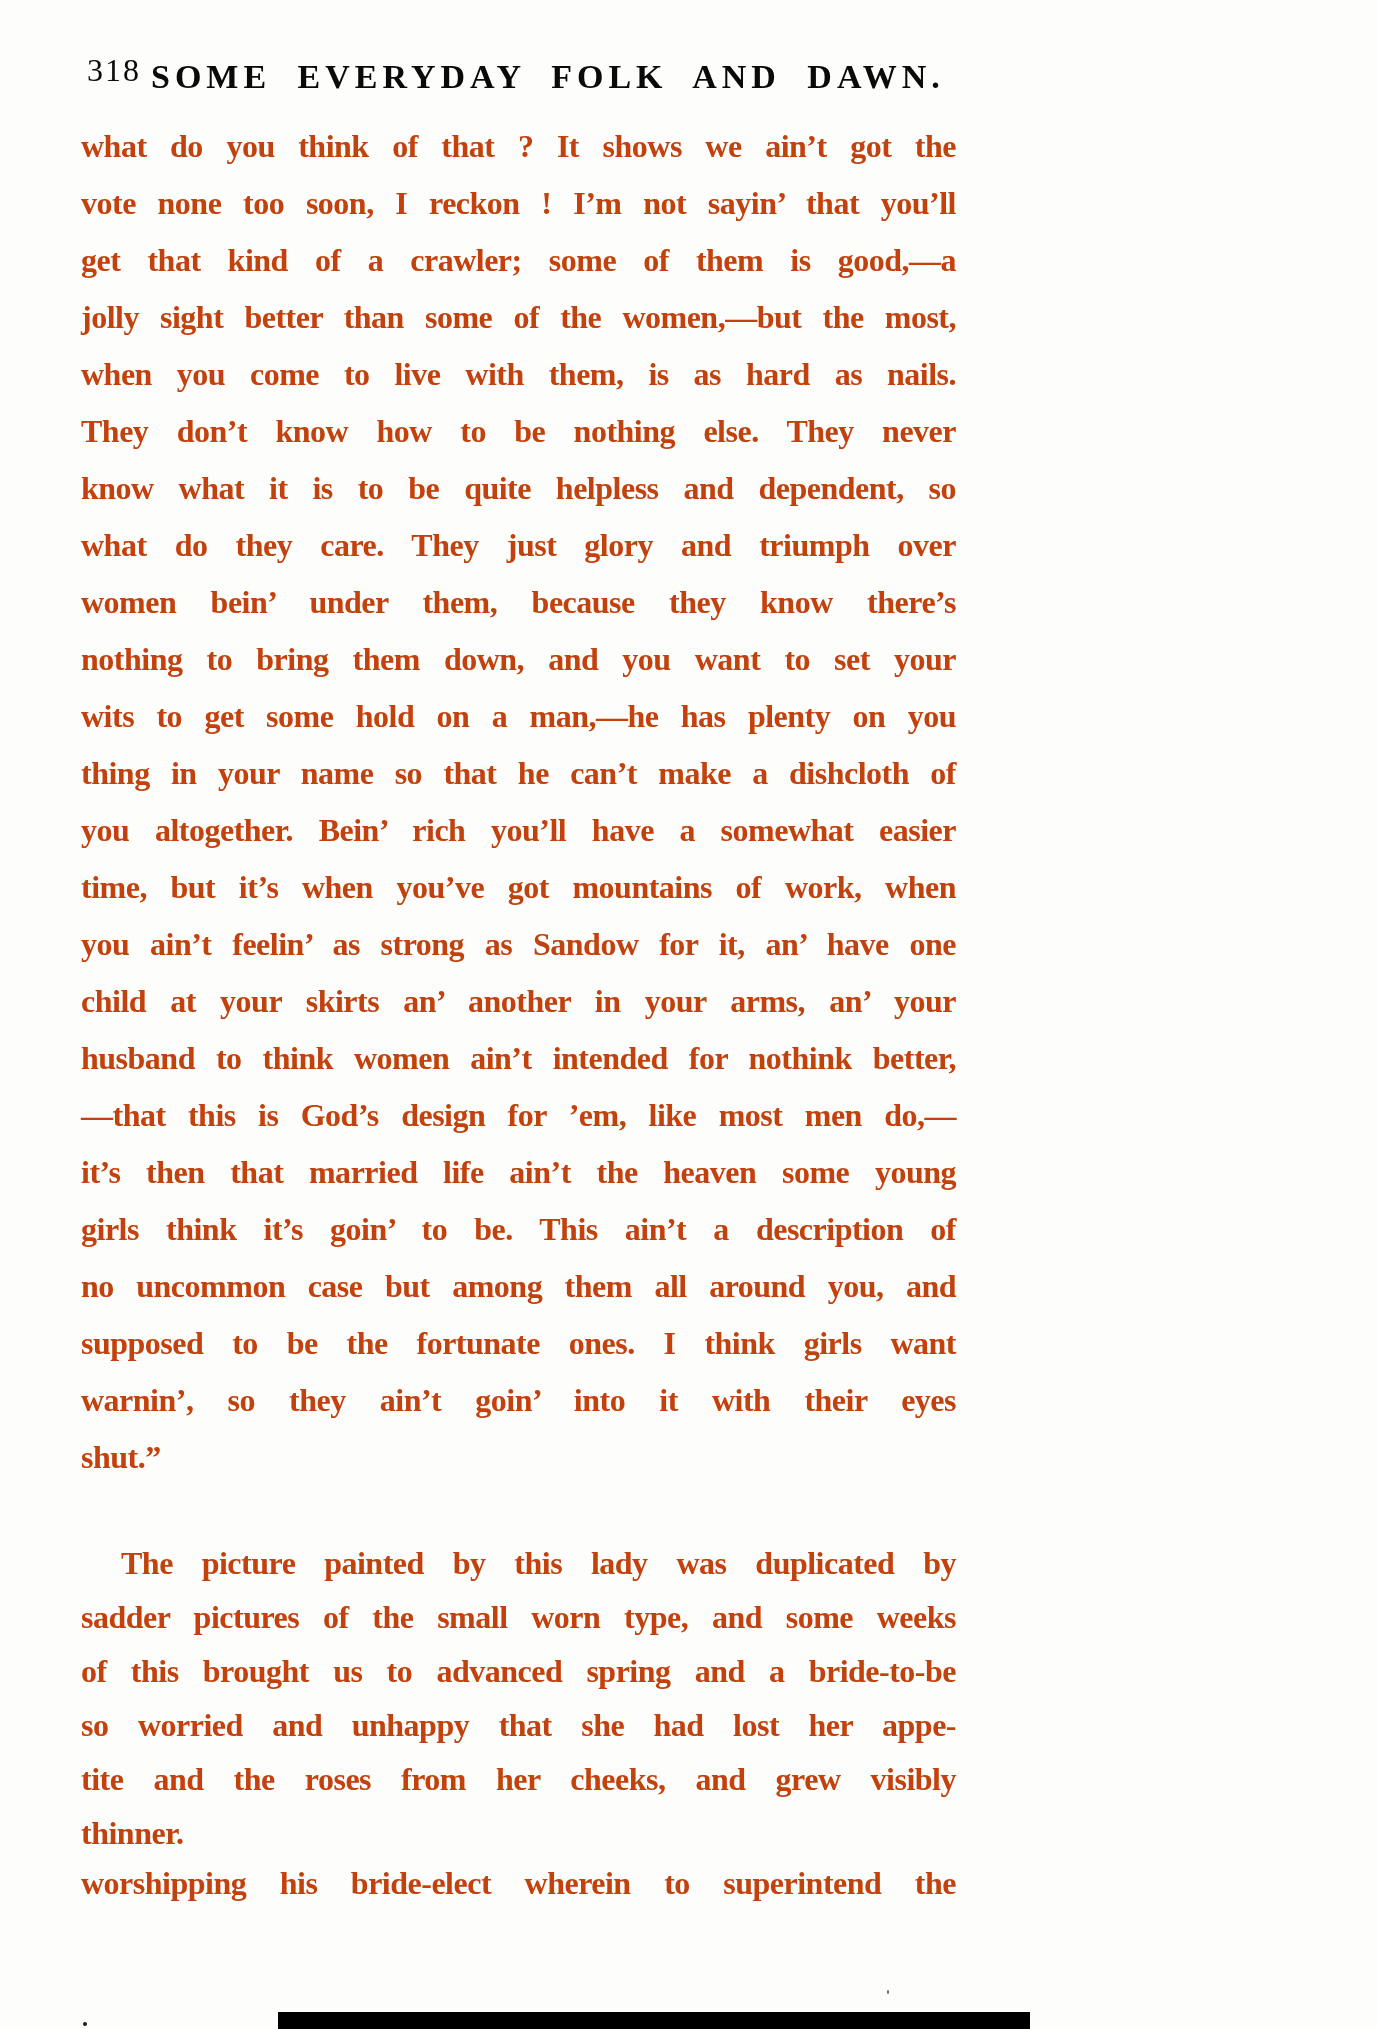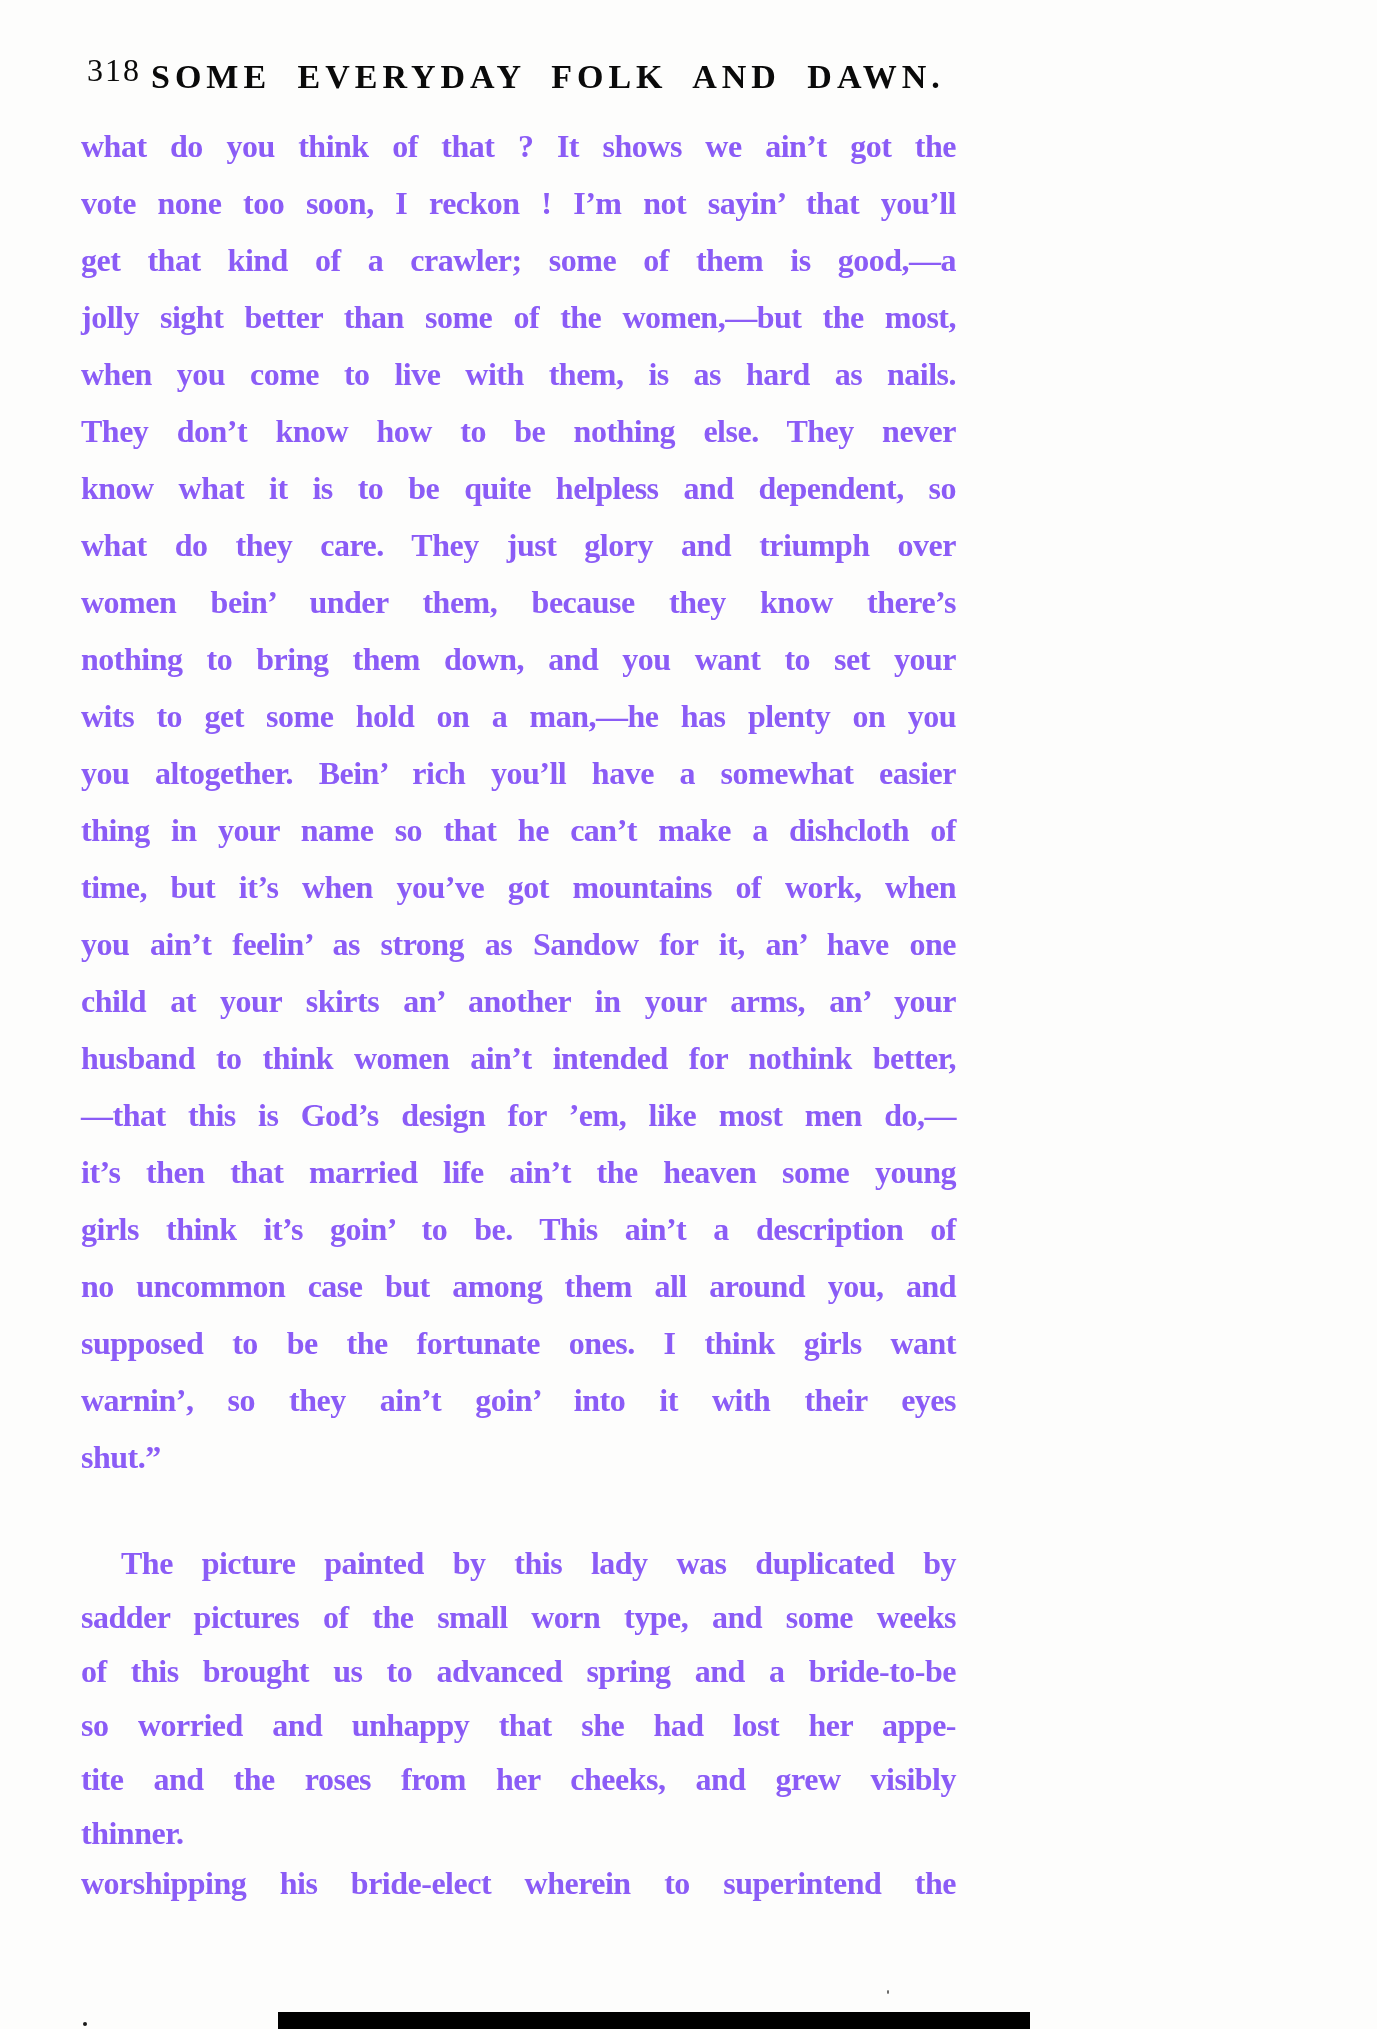--- a/index.html
+++ b/index.html
@@ -38,21 +38,21 @@
   .para {
     position: absolute;
     left: 81px; width: 875px;
   }
   .para .line {
     font-weight: 700;
     font-size: 32px;
     letter-spacing: -0.5px;
     text-align: justify;
     text-align-last: justify;
-    color: #8b5cf6;
+    color: #c2410c;
   }
   .para-1 { top: 118px; }
   .para-1 .line { height: 57px; line-height: 57px; }
   .para-2 { top: 1536px; }
   .para-2 .line { height: 54px; line-height: 54px; }
   .para-3 { top: 1856px; }
   .para-3 .line { height: 54px; line-height: 54px; }
   .line.indent { padding-left: 40px; }
   .line.short-last { text-align-last: left; }
   
@@ -85,22 +85,22 @@
       <div class="line">vote none too soon, I reckon !  I’m not sayin’ that you’ll</div>
       <div class="line">get that kind of a crawler; some of them is good,—a</div>
       <div class="line">jolly sight better than some of the women,—but the most,</div>
       <div class="line">when you come to live with them, is as hard as nails.</div>
       <div class="line">They don’t know how to be nothing else.  They never</div>
       <div class="line">know what it is to be quite helpless and dependent, so</div>
       <div class="line">what do they care.  They just glory and triumph over</div>
       <div class="line">women bein’ under them, because they know there’s</div>
       <div class="line">nothing to bring them down, and you want to set your</div>
       <div class="line">wits to get some hold on a man,—he has plenty on you</div>
+      <div class="line">thing in your name so that he can’t make a dishcloth of</div>
       <div class="line">you altogether.  Bein’ rich you’ll have a somewhat easier</div>
-      <div class="line">thing in your name so that he can’t make a dishcloth of</div>
       <div class="line">time, but it’s when you’ve got mountains of work, when</div>
       <div class="line">you ain’t feelin’ as strong as Sandow for it, an’ have one</div>
       <div class="line">child at your skirts an’ another in your arms, an’ your</div>
       <div class="line">husband to think women ain’t intended for nothink better,</div>
       <div class="line">—that this is God’s design for ’em, like most men do,—</div>
       <div class="line">it’s then that married life ain’t the heaven some young</div>
       <div class="line">girls think it’s goin’ to be.  This ain’t a description of</div>
       <div class="line">no uncommon case but among them all around you, and</div>
       <div class="line">supposed to be the fortunate ones.  I think girls want</div>
       <div class="line">warnin’, so they ain’t goin’ into it with their eyes</div>

